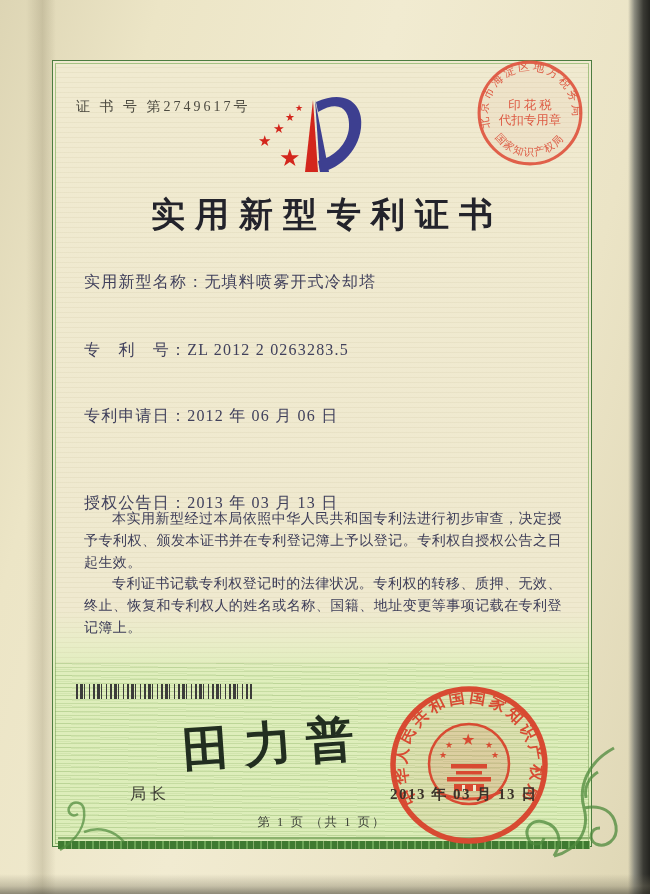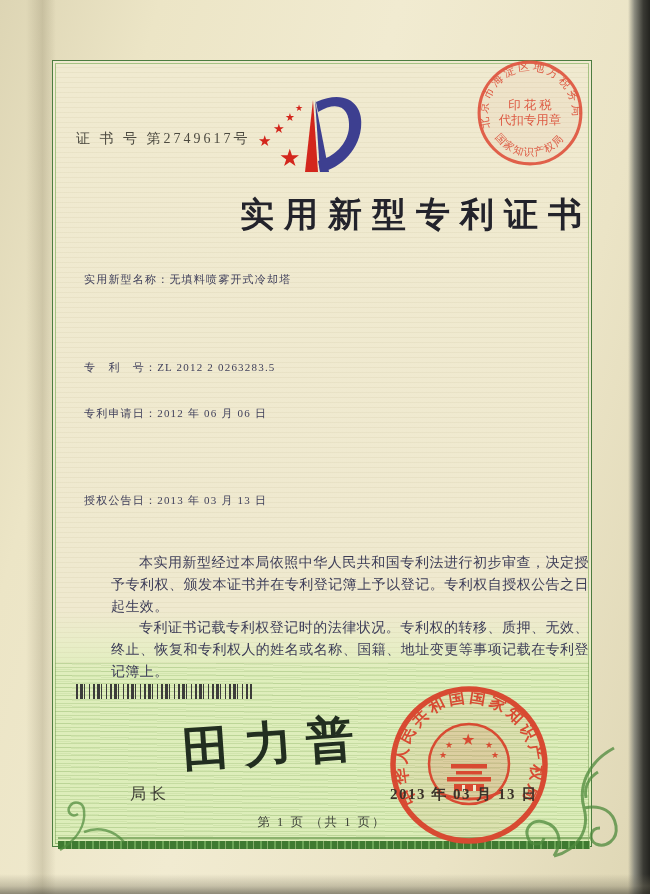--- a/index.html
+++ b/index.html
@@ -23,27 +23,27 @@
   .frame-inner{width:100%;height:100%;border:1px solid #a6c384;}
   .texture-paper{position:absolute;left:55px;top:63px;width:534px;height:600px;
     background:repeating-linear-gradient(0deg,rgba(170,158,112,.10) 0 1px,rgba(0,0,0,0) 1px 5px);}
   .texture-green{position:absolute;left:55px;top:663px;width:534px;height:181px;
     background:repeating-linear-gradient(0deg,rgba(110,155,70,.22) 0 1px,rgba(0,0,0,0) 1px 4px),
                repeating-linear-gradient(2deg,rgba(120,165,80,.12) 0 1px,rgba(0,0,0,0) 1px 6px);}
   .ornament-band{position:absolute;left:58px;top:841px;width:532px;height:8px;
     background:repeating-linear-gradient(90deg,#3f7a31 0 6px,#6aa355 6px 8px,#3f7a31 8px 13px,#86ae6b 13px 14px);}
   .ornament-line{position:absolute;left:58px;top:837px;width:532px;height:2px;background:#8cb26e;}
   
-  .cert-no{position:absolute;left:76px;top:98px;font-size:14px;letter-spacing:3px;color:#4c4a40;margin-top:32px;}
-  .title{position:absolute;left:52px;top:192px;width:540px;text-align:right;
+  .cert-no{position:absolute;left:76px;top:98px;font-size:14px;letter-spacing:3px;color:#4c4a40;}
+  .title{position:absolute;left:52px;top:192px;width:540px;text-align:center;
     font-size:34px;font-weight:bold;letter-spacing:10px;color:#23232b;text-indent:10px;}
-  .field{position:absolute;left:84px;font-size:11px;letter-spacing:1.2px;color:#41415c;white-space:nowrap;}
-  .f0{top:272px}.f1{top:317px}.f2{top:360px}.f3{top:406px}.f4{top:450px}.f5{top:493px}
-  .body-text{position:absolute;left:84px;top:552px;width:478px;color:#3d3d58;
-    font-size:14px;line-height:21.8px;text-align:justify;margin-left:27px;}
+  .field{position:absolute;left:84px;font-size:16px;letter-spacing:1.2px;color:#41415c;white-space:nowrap;}
+  .f0{top:272px}.f1{top:317px}.f2{top:340px}.f3{top:406px}.f4{top:450px}.f5{top:493px}
+  .body-text{position:absolute;left:84px;top:508px;width:478px;color:#3d3d58;
+    font-size:14px;line-height:21.8px;text-align:justify;}
   .body-text p{margin:0;text-indent:2em;letter-spacing:.4px;}
   .barcode{position:absolute;left:76px;top:684px;width:176px;height:15px;
     background:repeating-linear-gradient(90deg,#3c3c3a 0 2px,rgba(0,0,0,0) 2px 4px,#3c3c3a 4px 7px,rgba(0,0,0,0) 7px 8px,#3c3c3a 8px 9px,rgba(0,0,0,0) 9px 13px,#3c3c3a 13px 14px,rgba(0,0,0,0) 14px 17px);}
   .director{position:absolute;left:130px;top:784px;font-size:16px;letter-spacing:4px;color:#3b3b33;}
   .signature{position:absolute;left:182px;top:712px;font-size:48px;letter-spacing:14px;
     color:#222e20;transform:rotate(-4deg);font-weight:bold;}
   .seal-date{position:absolute;left:390px;top:785px;font-size:15px;font-weight:bold;
     letter-spacing:1.5px;color:#3a322a;z-index:6;}
   .page-footer{position:absolute;left:52px;top:814px;width:540px;text-align:center;
     font-size:12.5px;letter-spacing:2px;color:#3f433a;}

